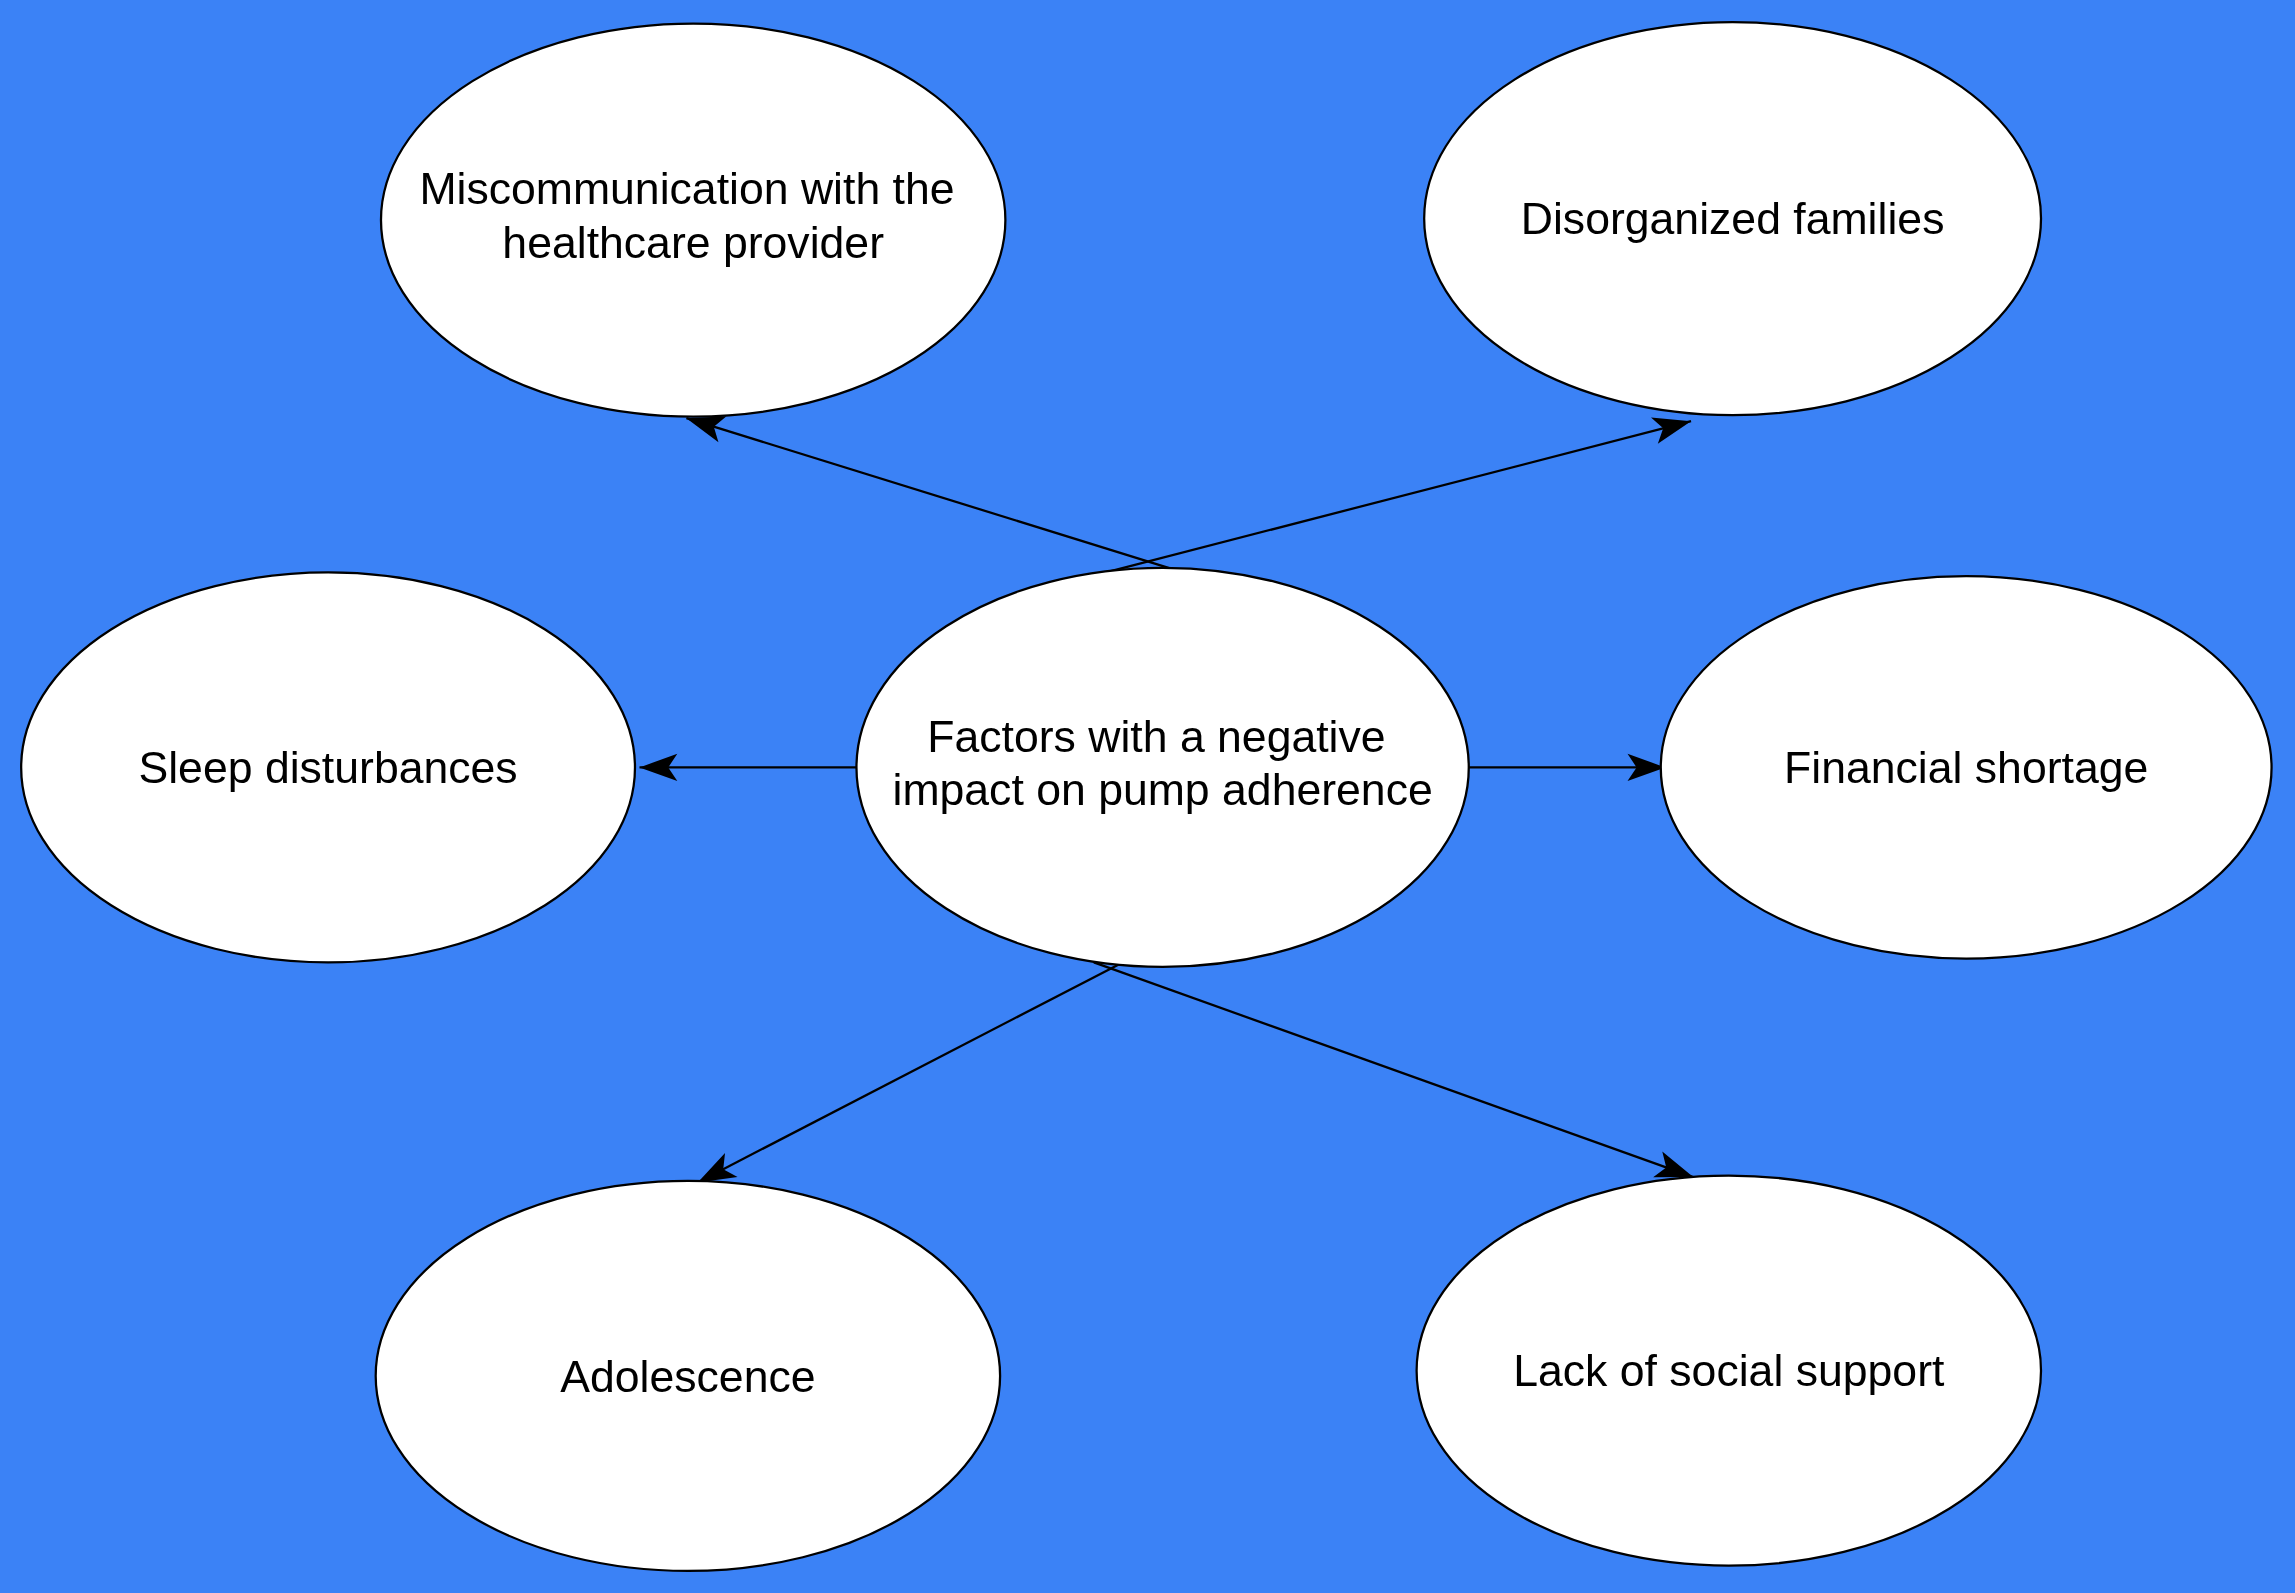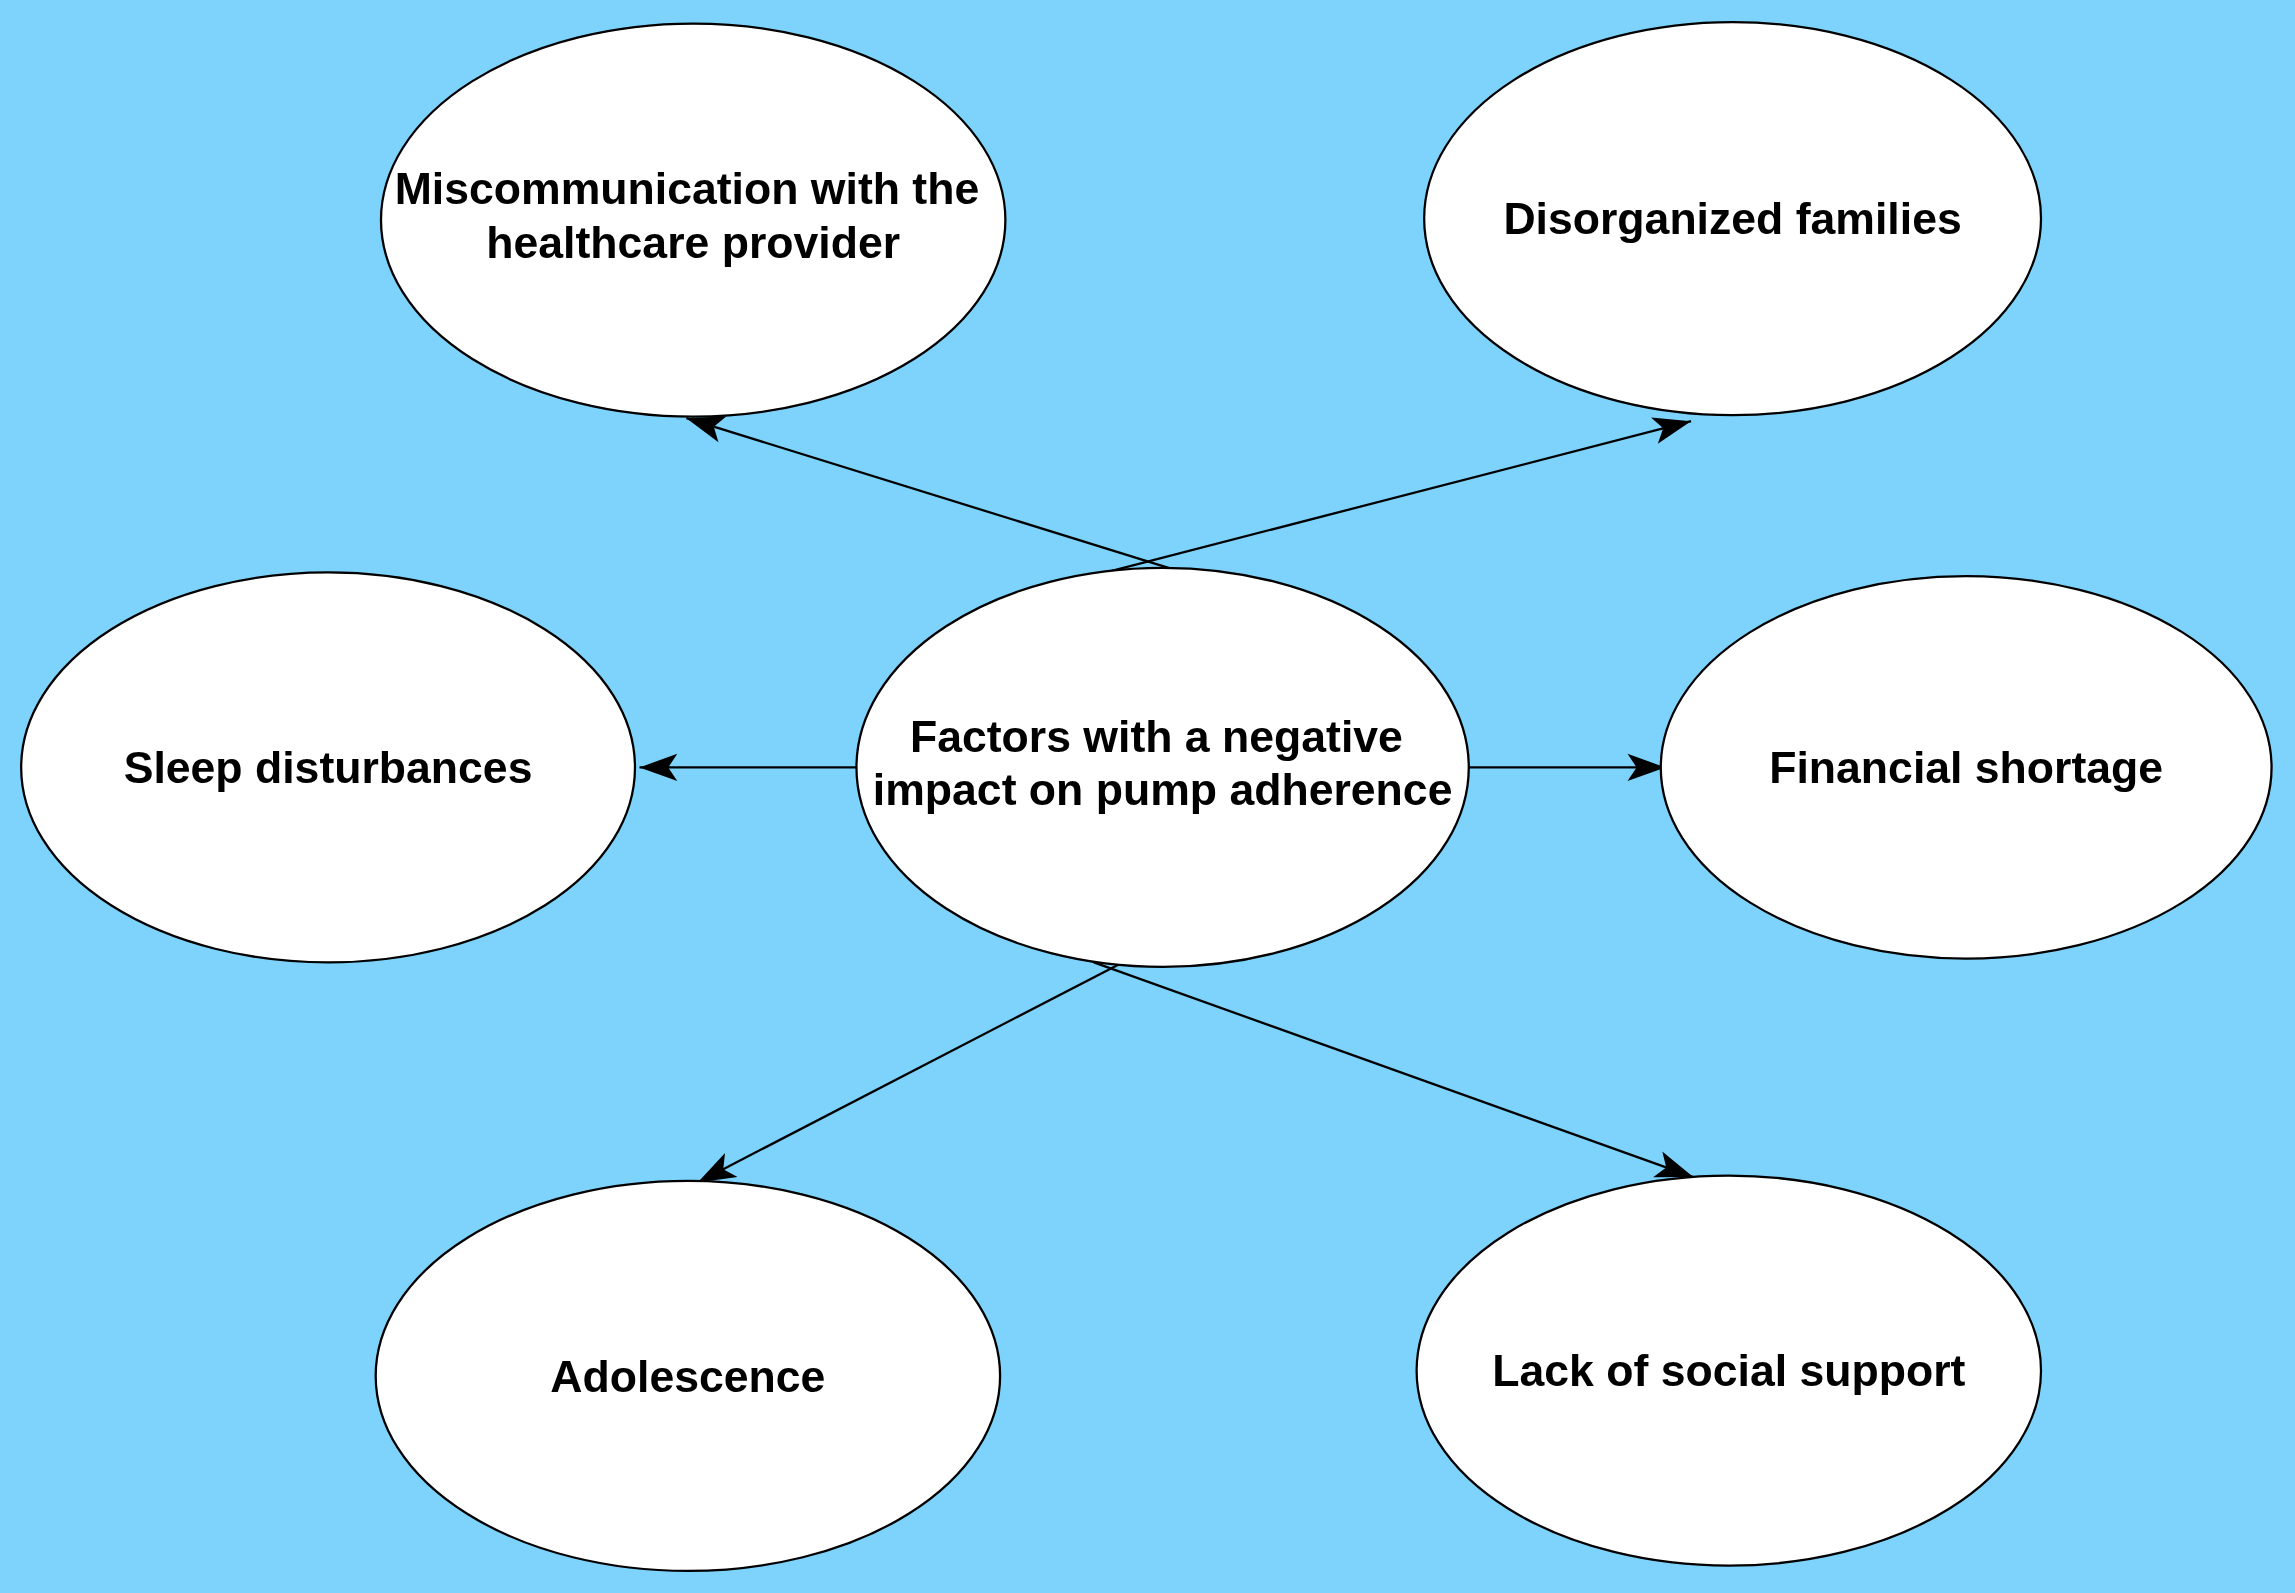--- a/index.html
+++ b/index.html
@@ -9,22 +9,21 @@
     height: 100%;
     background: #ffffff;
     overflow: hidden;
   }
   .canvas {
     width: 100%;
     height: 100vh;
     display: flex;
     align-items: center;
     justify-content: center;
-    background: #7dd3fc;
-    font-weight: bold;
+    background: #3b82f6;
   }
   svg {
     width: 100%;
     height: 100%;
     display: block;
   }
   .node-shape {
     fill: #ffffff;
     stroke: #000000;
     stroke-width: 3;

